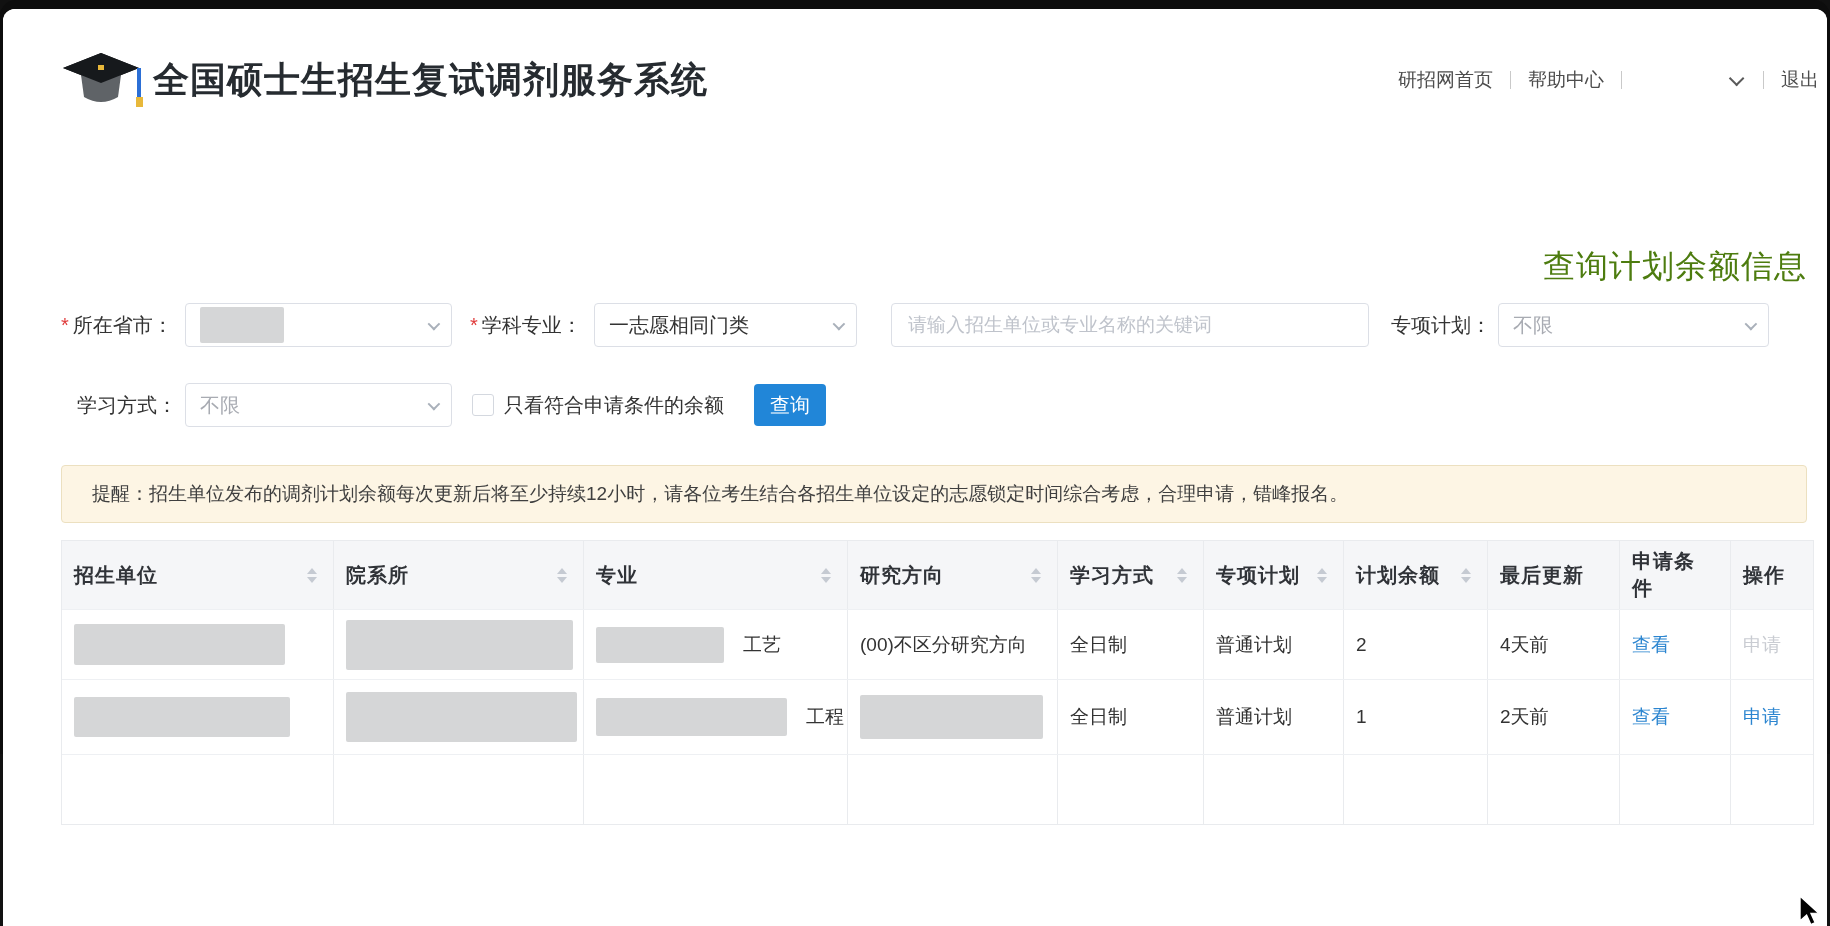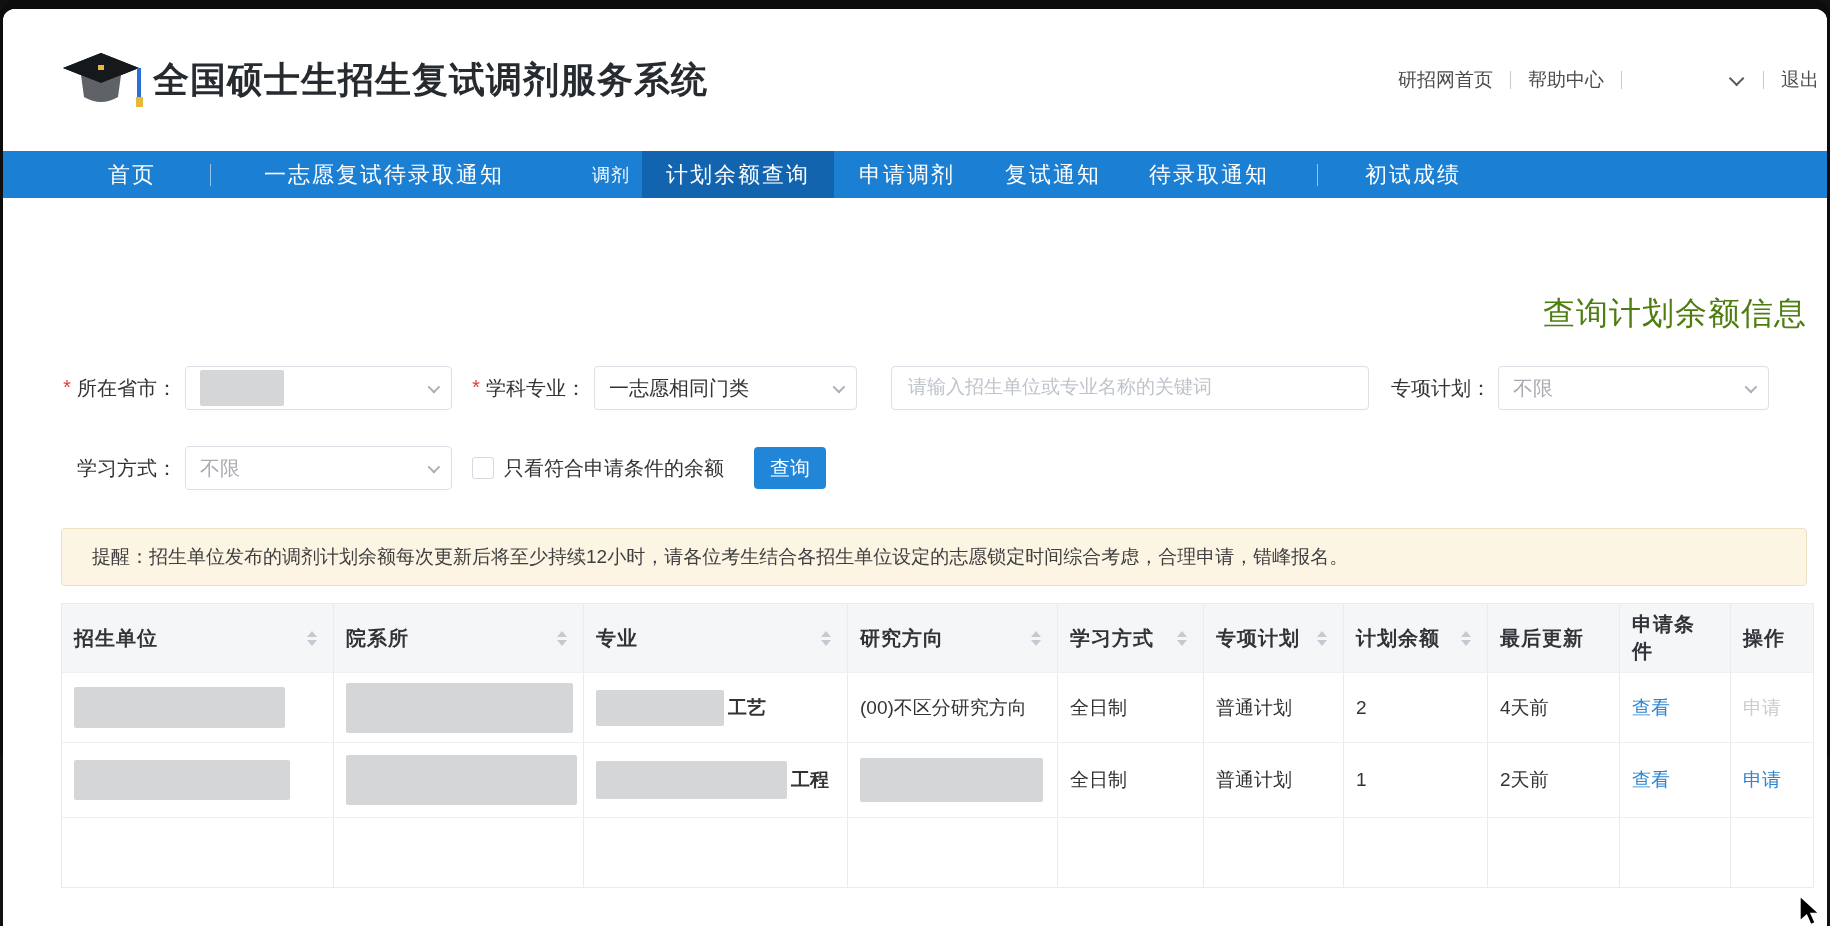--- a/index.html
+++ b/index.html
@@ -42,21 +42,21 @@
   
   .tabs { margin-top:64px; display:flex; align-items:flex-end; border-bottom:1px solid #e8e8e8; }
   .tab { font-size:24px; color:#333; padding-bottom:16px; position:relative; cursor:pointer; letter-spacing:1px; }
   .tab-precise { margin-left:16px; }
   .tab-fuzzy { margin-left:48px; padding-left:20px; padding-right:20px; color:#2b85d0; }
   .tab-fuzzy::after { content:""; position:absolute; left:0; right:0; bottom:-1px; height:4px; background:#2b85d0; }
   .redbox { position:absolute; left:-2px; right:-2px; top:-28px; bottom:-3px; border:4px solid #b5291e; pointer-events:none; }
 
   
   .frow { display:flex; align-items:center; }
-  .frow1 { margin-top:32px;font-family:Liberation Mono, monospace; }
+  .frow1 { margin-top:16px; }
   .frow2 { margin-top:36px; }
   .flabel { font-size:20px; color:#333; white-space:nowrap; }
   .req { color:#e03b3b; margin-right:4px; font-style:normal; }
   .lb1 { width:124px; }
   .lb2 { width:124px; margin-left:18px; }
   .lb3 { width:95px; margin-left:22px; }
   .lb4 { width:124px; padding-left:16px; }
   .sel { height:44px; background:#fff; border:1px solid #dcdfe6; border-radius:4px; display:flex; align-items:center; justify-content:space-between; padding:0 14px; cursor:pointer; }
   .sel-chev { width:9px; height:9px; border-right:2px solid #a9b0ba; border-bottom:2px solid #a9b0ba; transform:rotate(45deg) translateY(-2px); flex:0 0 auto; }
   .sel-val { font-size:20px; color:#333; }
@@ -87,21 +87,21 @@
   .td { font-size:19px; color:#333; }
   .r1 { height:70px; } .r2 { height:75px; } .r3 { height:70px; }
   .c1{width:272px;} .c2{width:250px;} .c3{width:264px;} .c4{width:210px;} .c5{width:146px;}
   .c6{width:140px;} .c7{width:144px;} .c8{width:132px;} .c9{width:111px;} .c10{flex:1;}
   .sort { display:inline-flex; flex-direction:column; gap:3px; flex:0 0 auto; margin-left:8px; }
   .sort i { width:0; height:0; border-left:5px solid transparent; border-right:5px solid transparent; display:block; }
   .sort .up { border-bottom:6px solid #c5cad2; }
   .sort .dn { border-top:6px solid #c5cad2; }
   .link { color:#2b85d0; cursor:pointer; }
   .link.disabled { color:#c9ccd2; cursor:default; }
-  .gap4 { margin-left:4px;font-weight:bold; }
+  .gap4 { margin-left:19px; }
 
   .cursor { position:absolute; left:1800px; top:896px; width:26px; height:30px; }
 </style>
 </head>
 <body>
 
 <div class="frame">
   <div class="page">
 
     <header>
@@ -119,34 +119,20 @@
         <span class="tl-sep"></span>
         <a>帮助中心</a>
         <span class="tl-sep"></span>
         <span class="user-blank"></span>
         <span class="chev-down"></span>
         <span class="tl-sep"></span>
         <a>退出</a>
       </div>
     </header>
 
-    <nav>
-      <span class="nv nv-home">首页</span>
-      <span class="nav-sep sep1"></span>
-      <span class="nv nv-first">一志愿复试待录取通知</span>
-      <span class="nv nv-group">调剂</span>
-      <span class="nv-active-box">
-        <span>计划余额查询</span>
-      </span>
-      <span class="nv nv-apply">申请调剂</span>
-      <span class="nv nv-retest">复试通知</span>
-      <span class="nv nv-admission">待录取通知</span>
-      <span class="nav-sep sep2"></span>
-      <span class="nv nv-score">初试成绩</span>
-    </nav>
 
     <main>
       <h1 class="page-title">查询计划余额信息</h1>
 
 
       <div class="frow frow1">
         <span class="flabel lb1"><i class="req">*</i><span>所在省市：</span></span>
         <span class="sel sel1">
           <span class="redact" style="width:84px;height:36px;"></span>
           <span class="sel-chev"></span>

